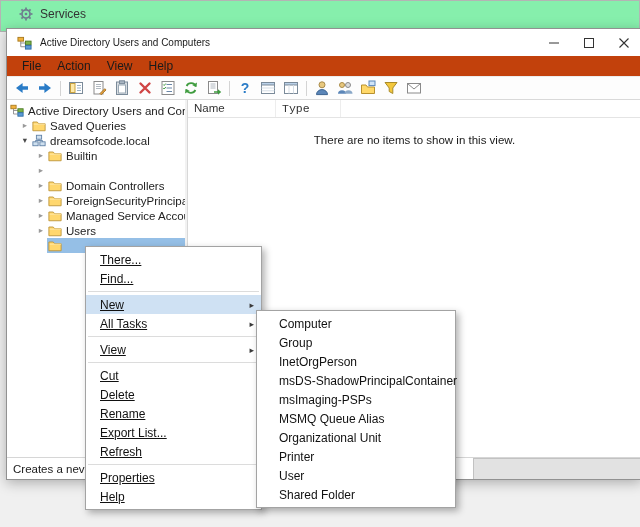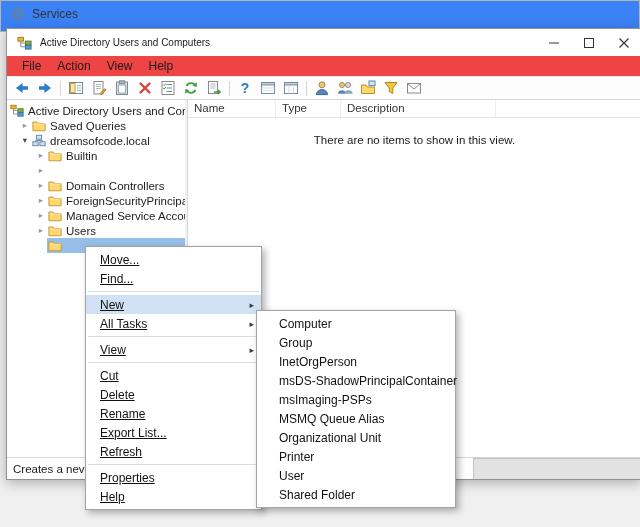--- a/index.html
+++ b/index.html
@@ -8,44 +8,44 @@
     font-family:"Liberation Sans", sans-serif;
     background:#f0f0f0;
     overflow:hidden;
     position:relative;
     color:#222;
   }
 
   
   .services-window {
     position:absolute; top:0; left:0; width:640px; height:32px;
-    background:#3b82f6;
+    background:#86efac;
     border:1px solid #b4b4b4;
     display:flex; align-items:center; gap:7px;
-    padding:0 0 4px 10px;
+    padding:0 0 4px 18px;
   }
   .services-title { font-size:12px; color:#333; }
   .svc-icon svg { width:14px; height:14px; display:block; }
 
   
   .main-window {
     position:absolute; left:6px; top:28px; width:636px; height:452px;
     background:#fff;
     border:1px solid #919191;
     box-shadow:0 3px 12px rgba(0,0,0,.28);
     display:flex; flex-direction:column;
   }
   .titlebar { height:27px; display:flex; align-items:center; gap:8px; padding-left:10px; background:#fff; flex:0 0 27px; }
   .app-icon svg { width:15px; height:14px; display:block; }
   .title { font-size:10px; color:#1a1a1a; white-space:nowrap; }
   .win-controls { margin-left:auto; display:flex; height:100%; }
   .win-btn { width:35px; height:100%; display:flex; align-items:center; justify-content:center; }
   .win-btn svg { width:10px; height:10px; display:block; }
 
-  .menubar { height:21px; flex:0 0 21px; display:flex; align-items:center; padding-left:7px; border-bottom:1px solid #ececec; background:#ef4444; }
+  .menubar { height:21px; flex:0 0 21px; display:flex; align-items:center; padding-left:7px; border-bottom:1px solid #ececec; background:#c2410c; }
   .menu-item { font-size:12px; padding:2px 8px; color:#1a1a1a; }
 
   .toolbar { height:23px; flex:0 0 23px; display:flex; align-items:center; gap:1px; padding:0 4px; background:#fdfdfd; border-bottom:1px solid #d9d9d9; }
   .tb-btn { width:22px; height:21px; display:flex; align-items:center; justify-content:center; }
   .tb-btn svg { width:16px; height:16px; display:block; }
   .tb-sep { width:1px; height:15px; background:#d4d4d4; margin:0 3px; }
 
   .content { flex:1; display:flex; min-height:0; background:#fff; }
   .tree-pane { width:178px; flex:0 0 178px; padding-top:3px; overflow:hidden; }
   .splitter { width:3px; flex:0 0 3px; background:#f2f2f2; border-right:1px solid #d8d8d8; }
@@ -430,37 +430,36 @@
                 </svg>
               </span>
               <span class="tree-label"></span>
             </span>
           </div>
         </div>
       <div class="splitter"></div>
       <div class="list-pane">
         <div class="col-headers" id="colheaders">
             <span class="col-header" style="width: 88px;">Name</span>
-            <span class="col-header" style="width: 65px;">Type</span>
-            <span class="col-header" style="width: 155px;">Description</span>
+            <span class="col-header" style="width: 65px; font-family: Liberation Mono, monospace;">Type</span>
             <span class="col-filler"></span>
           </div>
         <div class="empty-msg">There are no items to show in this view.</div>
       </div>
     </div>
 
     <div class="statusbar">
       <span>Creates a nev</span>
       <span class="status-right-panel"></span>
     </div>
   </div>
 
   <div class="context-menu" id="contextmenu">
       <div class="cm-item">
-        <span class="cm-label u">Move...</span>
+        <span class="cm-label u">There...</span>
       </div>
       <div class="cm-item">
         <span class="cm-label u">Find...</span>
       </div>
       <div class="menu-sep"></div>
       <div class="cm-item hl">
         <span class="cm-label u">New</span>
         <span class="cm-arrow">▸</span>
       </div>
       <div class="cm-item">

